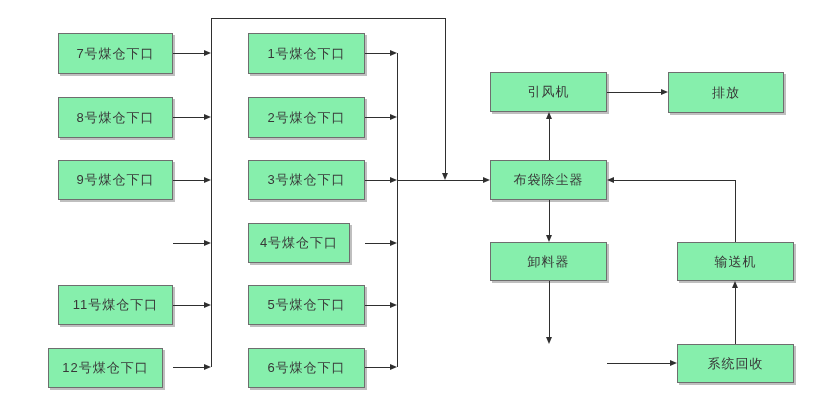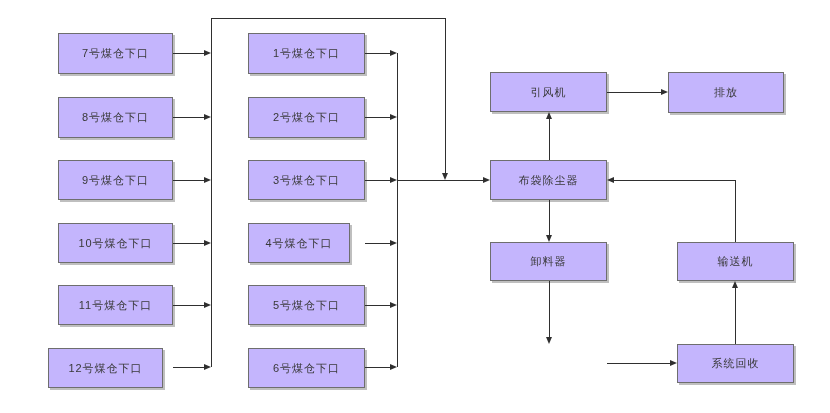--- a/index.html
+++ b/index.html
@@ -12,44 +12,43 @@
     position:relative;
     width:830px;height:413px;
     background:#ffffff;
     font-family:"Liberation Sans","DejaVu Sans",sans-serif;
     overflow:hidden;
   }
   .node{
     position:absolute;
     box-sizing:border-box;
     border:1px solid var(--border);
-    background:#c4b5fd;
+    background:#86efac;
     box-shadow:2px 2px 0 #bfbfbf;
     display:flex;align-items:center;justify-content:center;
-    font-size:11px;color:var(--text);letter-spacing:1px;
+    font-size:13px;color:var(--text);letter-spacing:1px;
     white-space:nowrap;
   }
   .hl,.vl{position:absolute;background:var(--line);}
   .hl{height:1px;}
   .vl{width:1px;}
   .ar{position:absolute;width:0;height:0;border:0 solid transparent;}
   .ar.r{border-top-width:3px;border-bottom-width:3px;border-left:7px solid var(--line);}
   .ar.l{border-top-width:3px;border-bottom-width:3px;border-right:7px solid var(--line);}
   .ar.u{border-left-width:3px;border-right-width:3px;border-bottom:7px solid var(--line);}
   .ar.d{border-left-width:3px;border-right-width:3px;border-top:7px solid var(--line);}
 </style>
 </head>
 <body>
 
 <div class="stage">
 
   <div class="node" style="left:58px;top:33px;width:115px;height:41px">7号煤仓下口</div>
   <div class="node" style="left:58px;top:97px;width:115px;height:41px">8号煤仓下口</div>
   <div class="node" style="left:58px;top:160px;width:115px;height:40px">9号煤仓下口</div>
-  <div class="node" style="left:58px;top:223px;width:115px;height:40px">10号煤仓下口</div>
   <div class="node" style="left:58px;top:285px;width:115px;height:40px">11号煤仓下口</div>
   <div class="node" style="left:48px;top:348px;width:115px;height:40px">12号煤仓下口</div>
 
   <div class="node" style="left:248px;top:33px;width:117px;height:41px">1号煤仓下口</div>
   <div class="node" style="left:248px;top:97px;width:117px;height:41px">2号煤仓下口</div>
   <div class="node" style="left:248px;top:160px;width:117px;height:40px">3号煤仓下口</div>
   <div class="node" style="left:248px;top:223px;width:102px;height:40px">4号煤仓下口</div>
   <div class="node" style="left:248px;top:285px;width:117px;height:40px">5号煤仓下口</div>
   <div class="node" style="left:248px;top:348px;width:117px;height:40px">6号煤仓下口</div>
 

